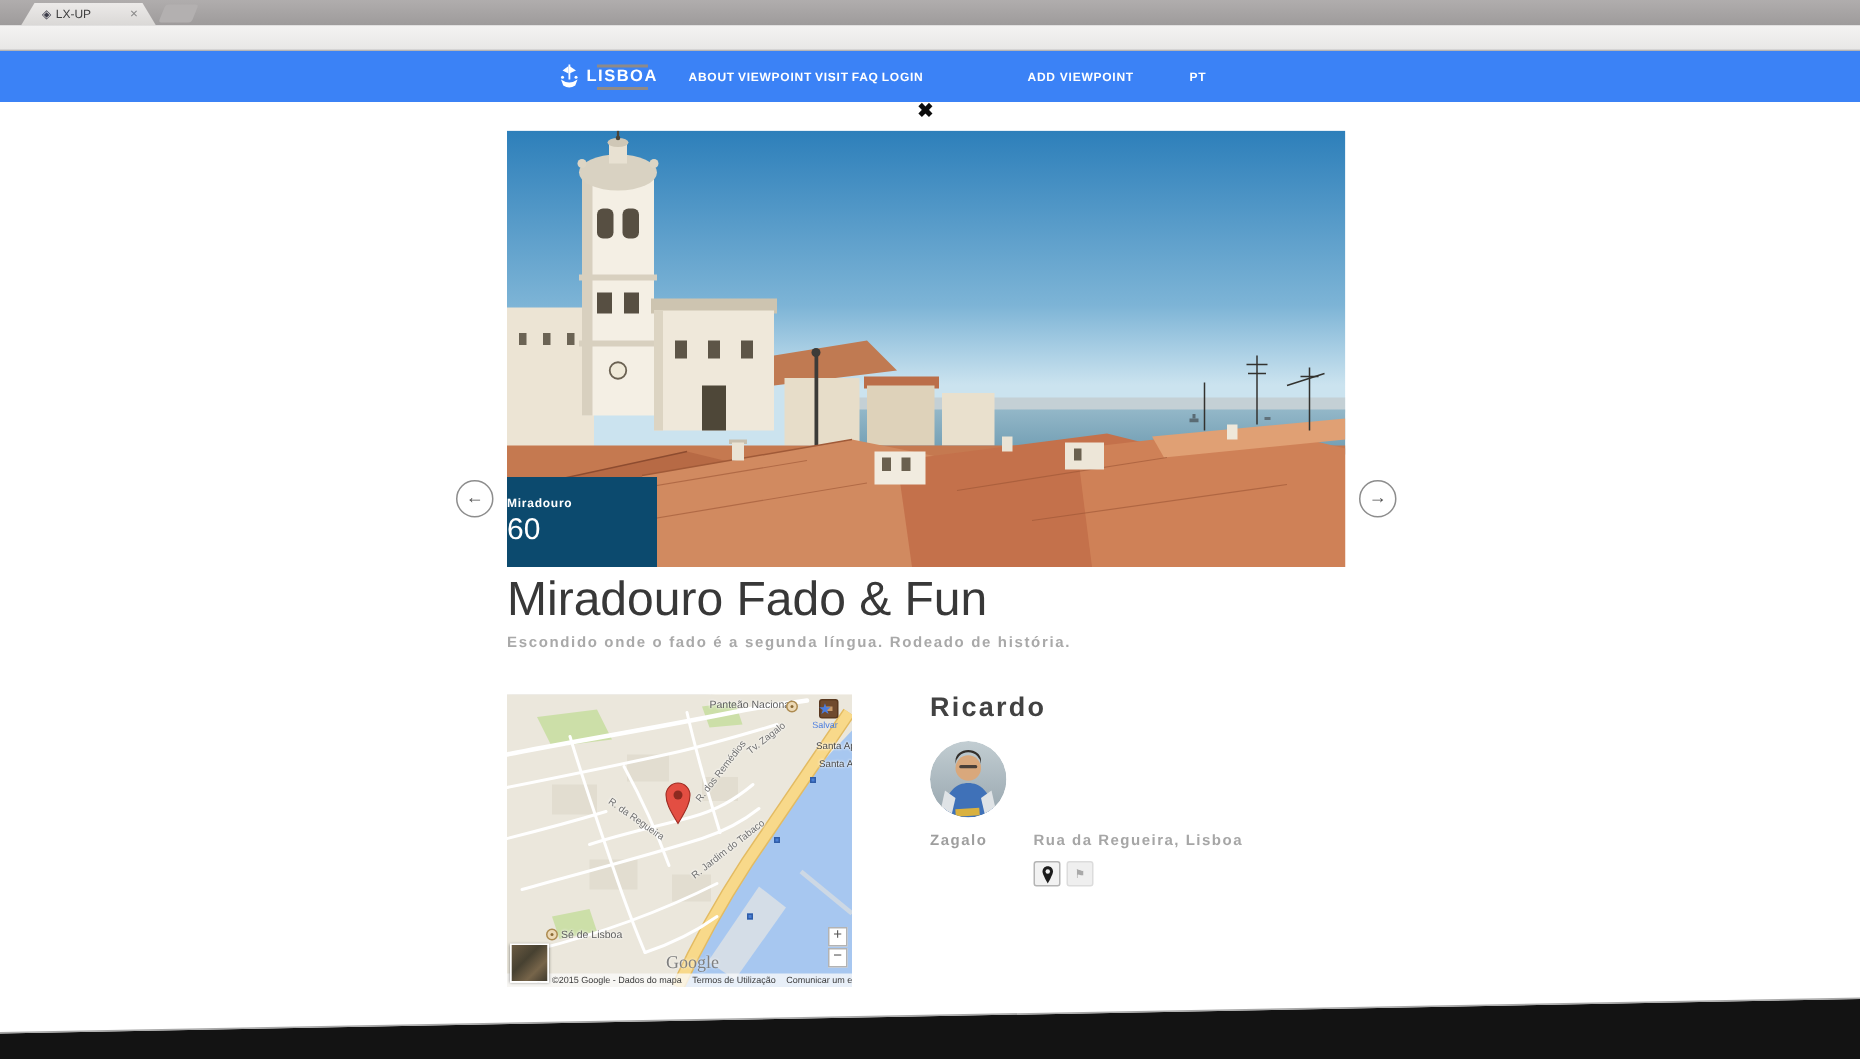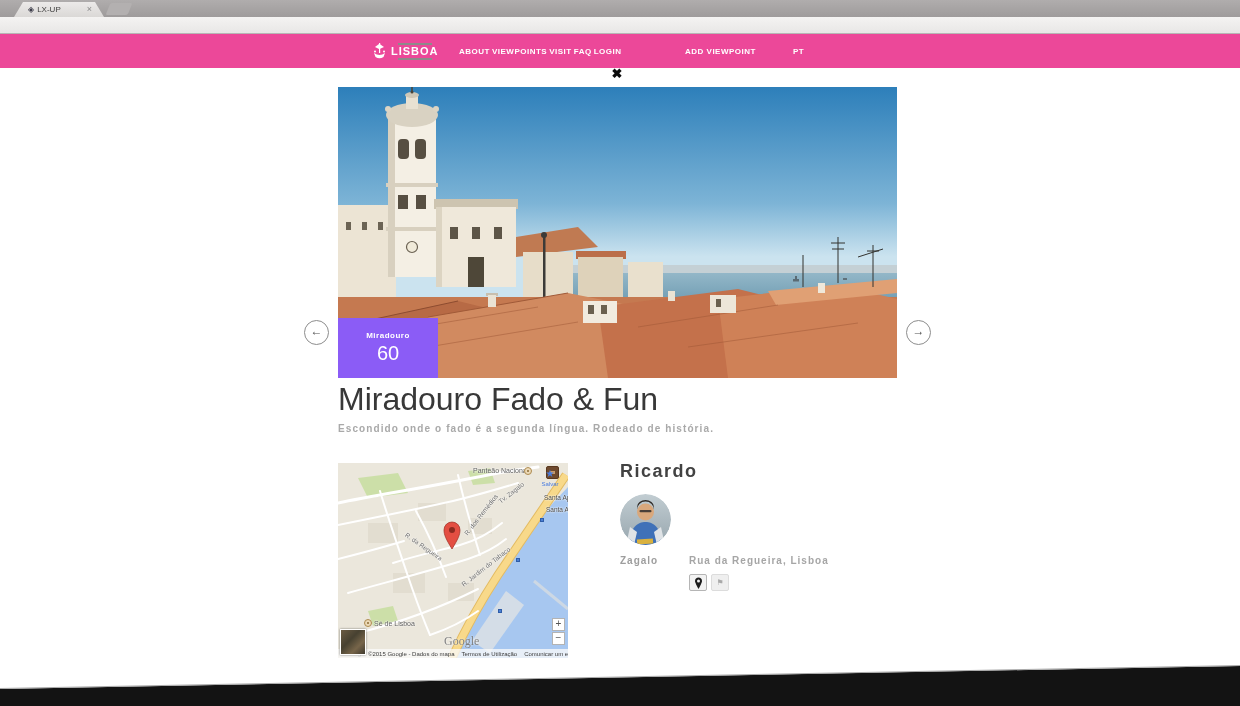--- a/index.html
+++ b/index.html
@@ -22,34 +22,34 @@
   #btn-fwd{left:22px;color:#adadad;}
   #btn-reload{left:37px;font-size:10px;}
   #urlbar{left:48px;top:19px;width:1188px;height:12px;background:#fff;border:1px solid #c6c4c4;
           border-radius:2px;box-sizing:border-box;display:flex;align-items:center;padding:0 4px;}
   #urlbar .doc-icon{width:7px;height:9px;border:1px solid #9a9a9a;border-radius:1px;margin:0 5px 0 2px;}
   #urlbar .host{font-size:9px;color:#2d2d2d;}
   #urlbar .path{font-size:9px;color:#8b8b8b;}
   #urlbar .star{margin-left:auto;color:#9d9d9d;font-size:10px;line-height:1;}
 
   
-  #sitenav{left:0;top:34px;width:1240px;height:34px;background:#ec4899;}
+  #sitenav{left:0;top:34px;width:1240px;height:34px;background:#3b82f6;}
   #logo{left:372px;top:3px;height:28px;display:flex;align-items:center;gap:4px;}
   #logo .logo-text{display:flex;flex-direction:column;align-items:center;line-height:1;}
   #logo .microline{width:34px;height:2px;background:#8d8a8a;margin:1px 0;}
   #logo .logo-name{font-size:11px;font-weight:bold;color:#fff;letter-spacing:1px;}
   #menu{left:459px;top:0;height:34px;display:flex;align-items:center;gap:2px;}
   .navitem{font-size:8px;font-weight:bold;color:#fff;letter-spacing:.5px;}
   #addvp{left:685px;top:0;height:34px;display:flex;align-items:center;}
   #lang{left:793px;top:0;height:34px;display:flex;align-items:center;}
 
   
   #closebtn{left:603px;top:66px;width:28px;text-align:center;font-size:13px;font-weight:bold;color:#0c0c0c;cursor:pointer;}
   #photo{left:338px;top:87px;width:559px;height:291px;overflow:hidden;}
-  #badge{left:338px;top:318px;width:100px;height:60px;background:#8b5cf6;color:#fff;text-align:center;z-index:3;}
+  #badge{left:338px;top:318px;width:100px;height:60px;background:#0c4a6e;color:#fff;z-index:3;}
   #badge .badge-label{display:block;margin-top:13px;font-size:8px;font-weight:bold;letter-spacing:.5px;}
   #badge .badge-number{display:block;margin-top:2px;font-size:20px;font-weight:normal;}
   .gal-arrow{width:23px;height:23px;border:1px solid #8d8d8d;border-radius:50%;background:#fff;
              color:#4f4f4f;font-size:12px;line-height:21px;text-align:center;cursor:pointer;}
   #prev{left:304px;top:320px;}
   #next{left:906px;top:320px;}
   #vp-title{left:338px;top:381px;font-size:32px;color:#383838;}
   #vp-sub{left:338px;top:423px;font-size:10px;font-weight:bold;letter-spacing:1.1px;color:#a9a9a9;}
 
   
@@ -127,21 +127,21 @@
         <circle cx="12" cy="10.5" r="1" fill="#fff"></circle>
       </svg>
       <span class="logo-text">
         <span class="microline"></span>
         <span class="logo-name">LISBOA</span>
         <span class="microline"></span>
       </span>
     </div>
     <div id="menu" class="abs">
       <span class="navitem">ABOUT</span>
-      <span class="navitem">VIEWPOINTS</span>
+      <span class="navitem">VIEWPOINT</span>
       <span class="navitem">VISIT</span>
       <span class="navitem">FAQ</span>
       <span class="navitem">LOGIN</span>
     </div>
     <div id="addvp" class="abs">
       <span class="navitem">ADD VIEWPOINT</span>
     </div>
     <div id="lang" class="abs">
       <span class="navitem">PT</span>
     </div>

